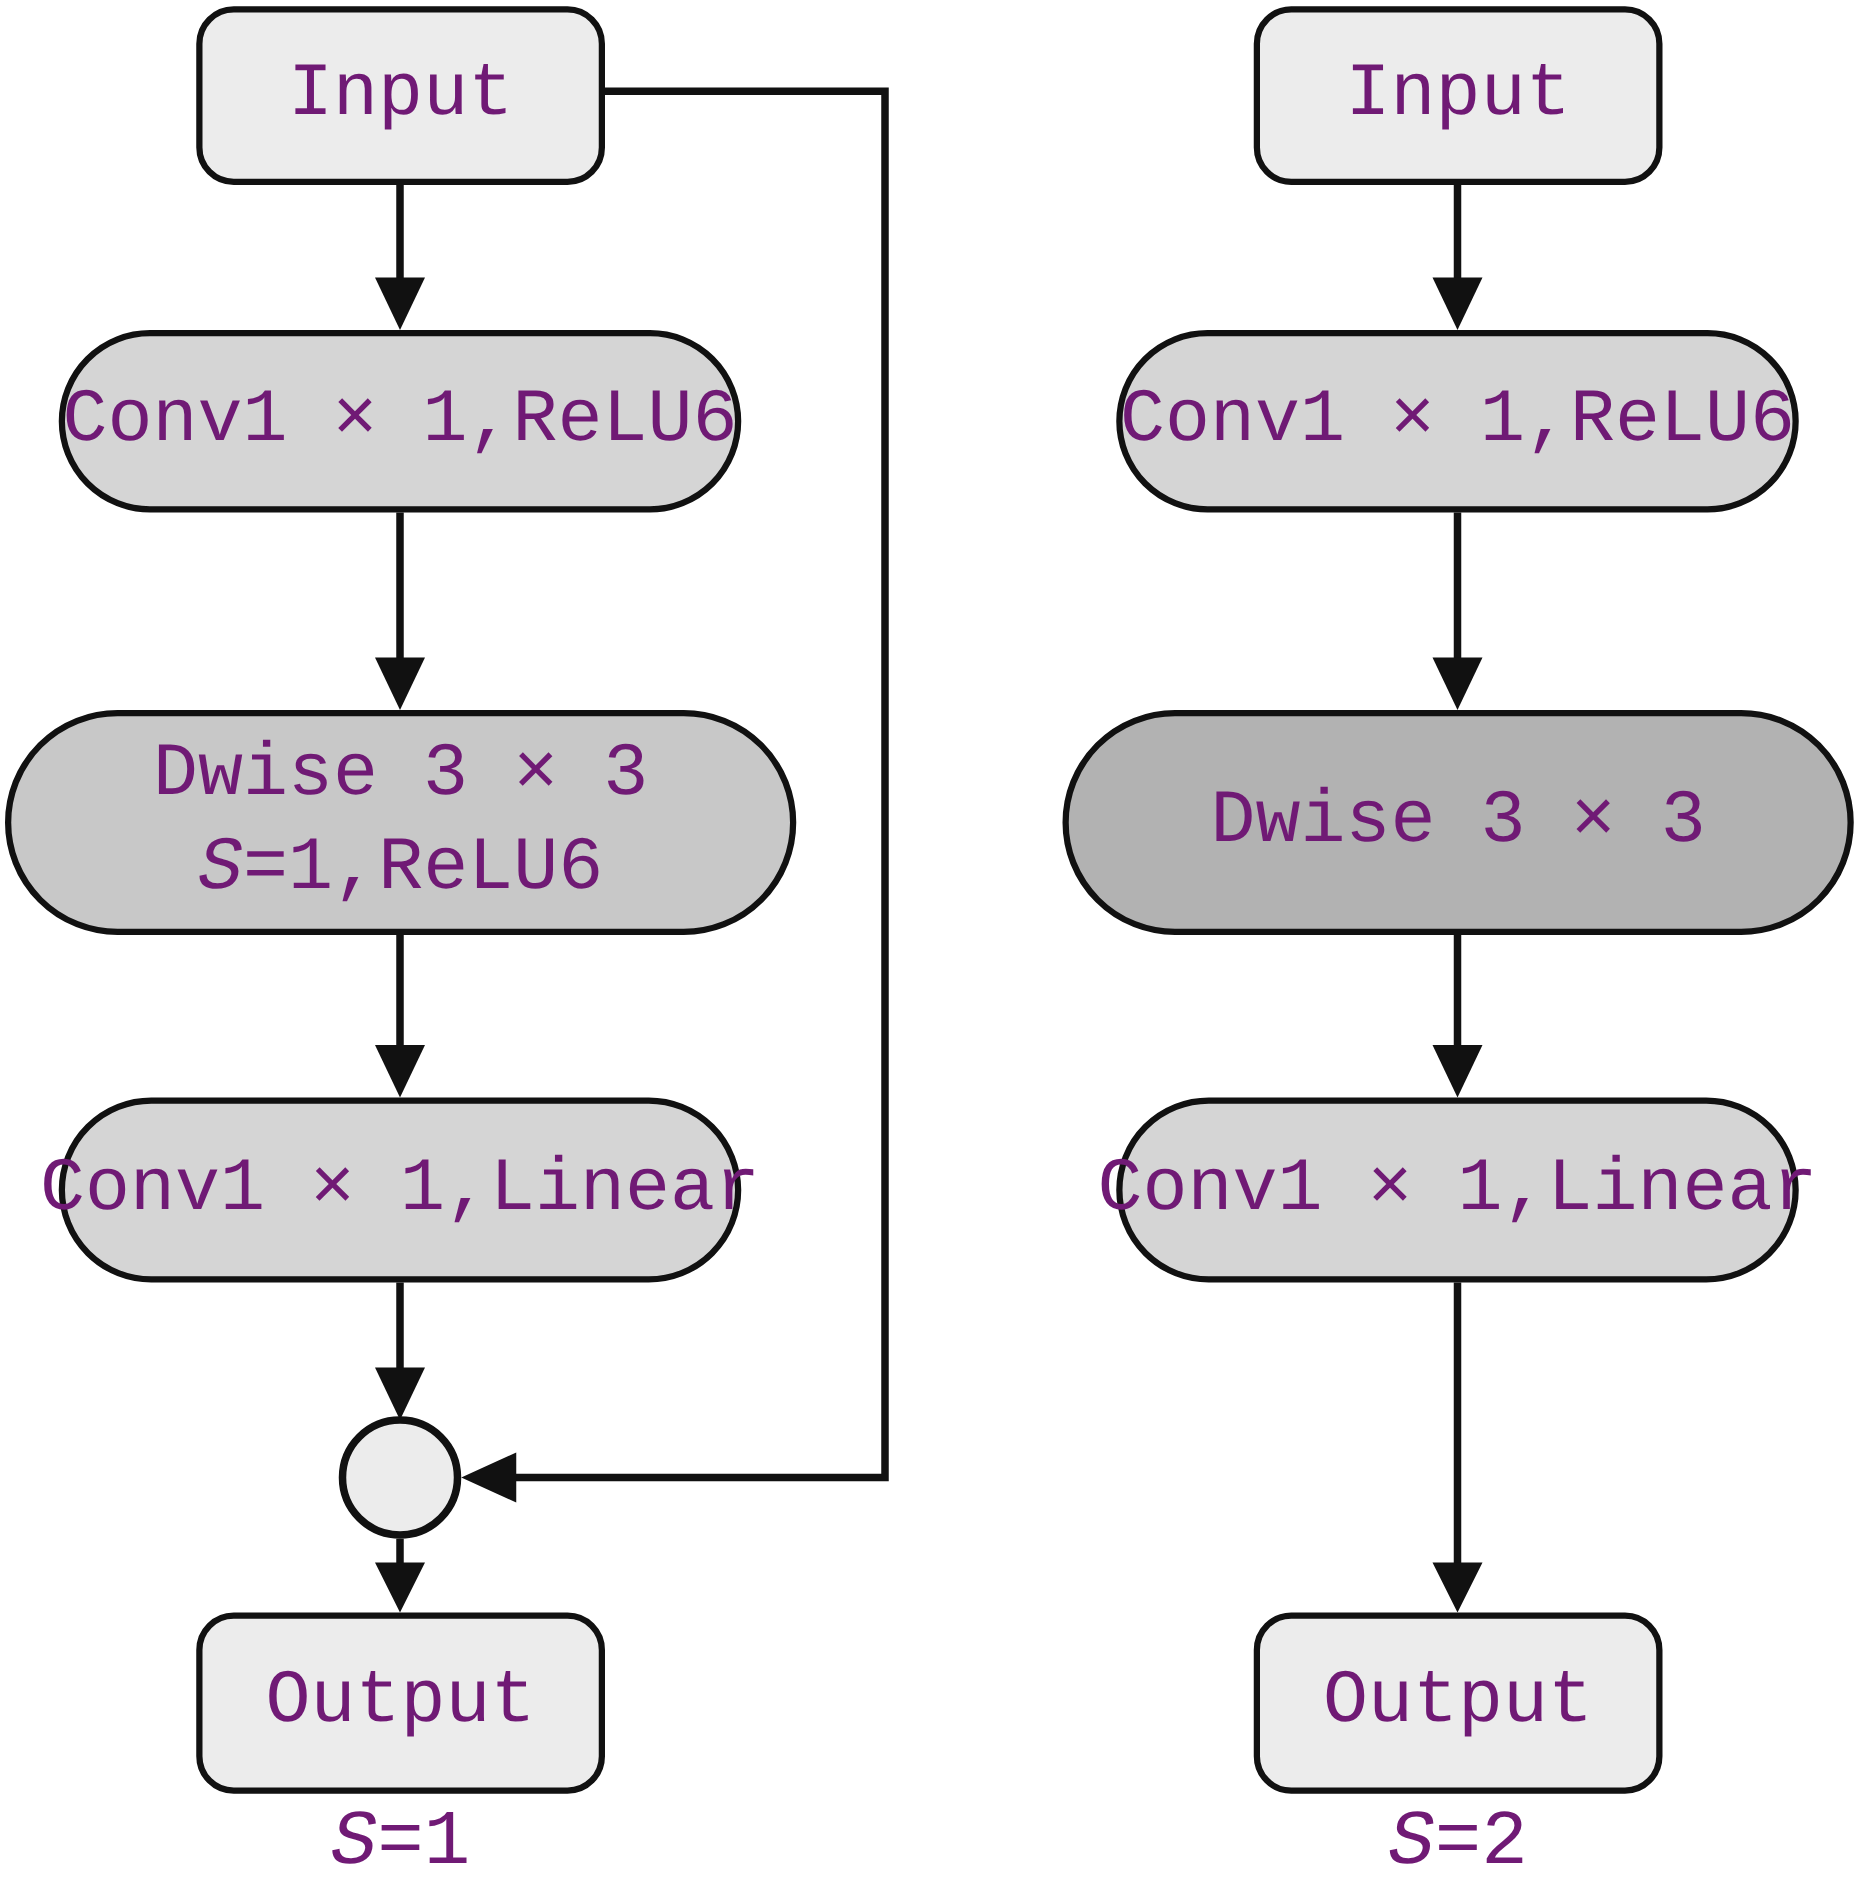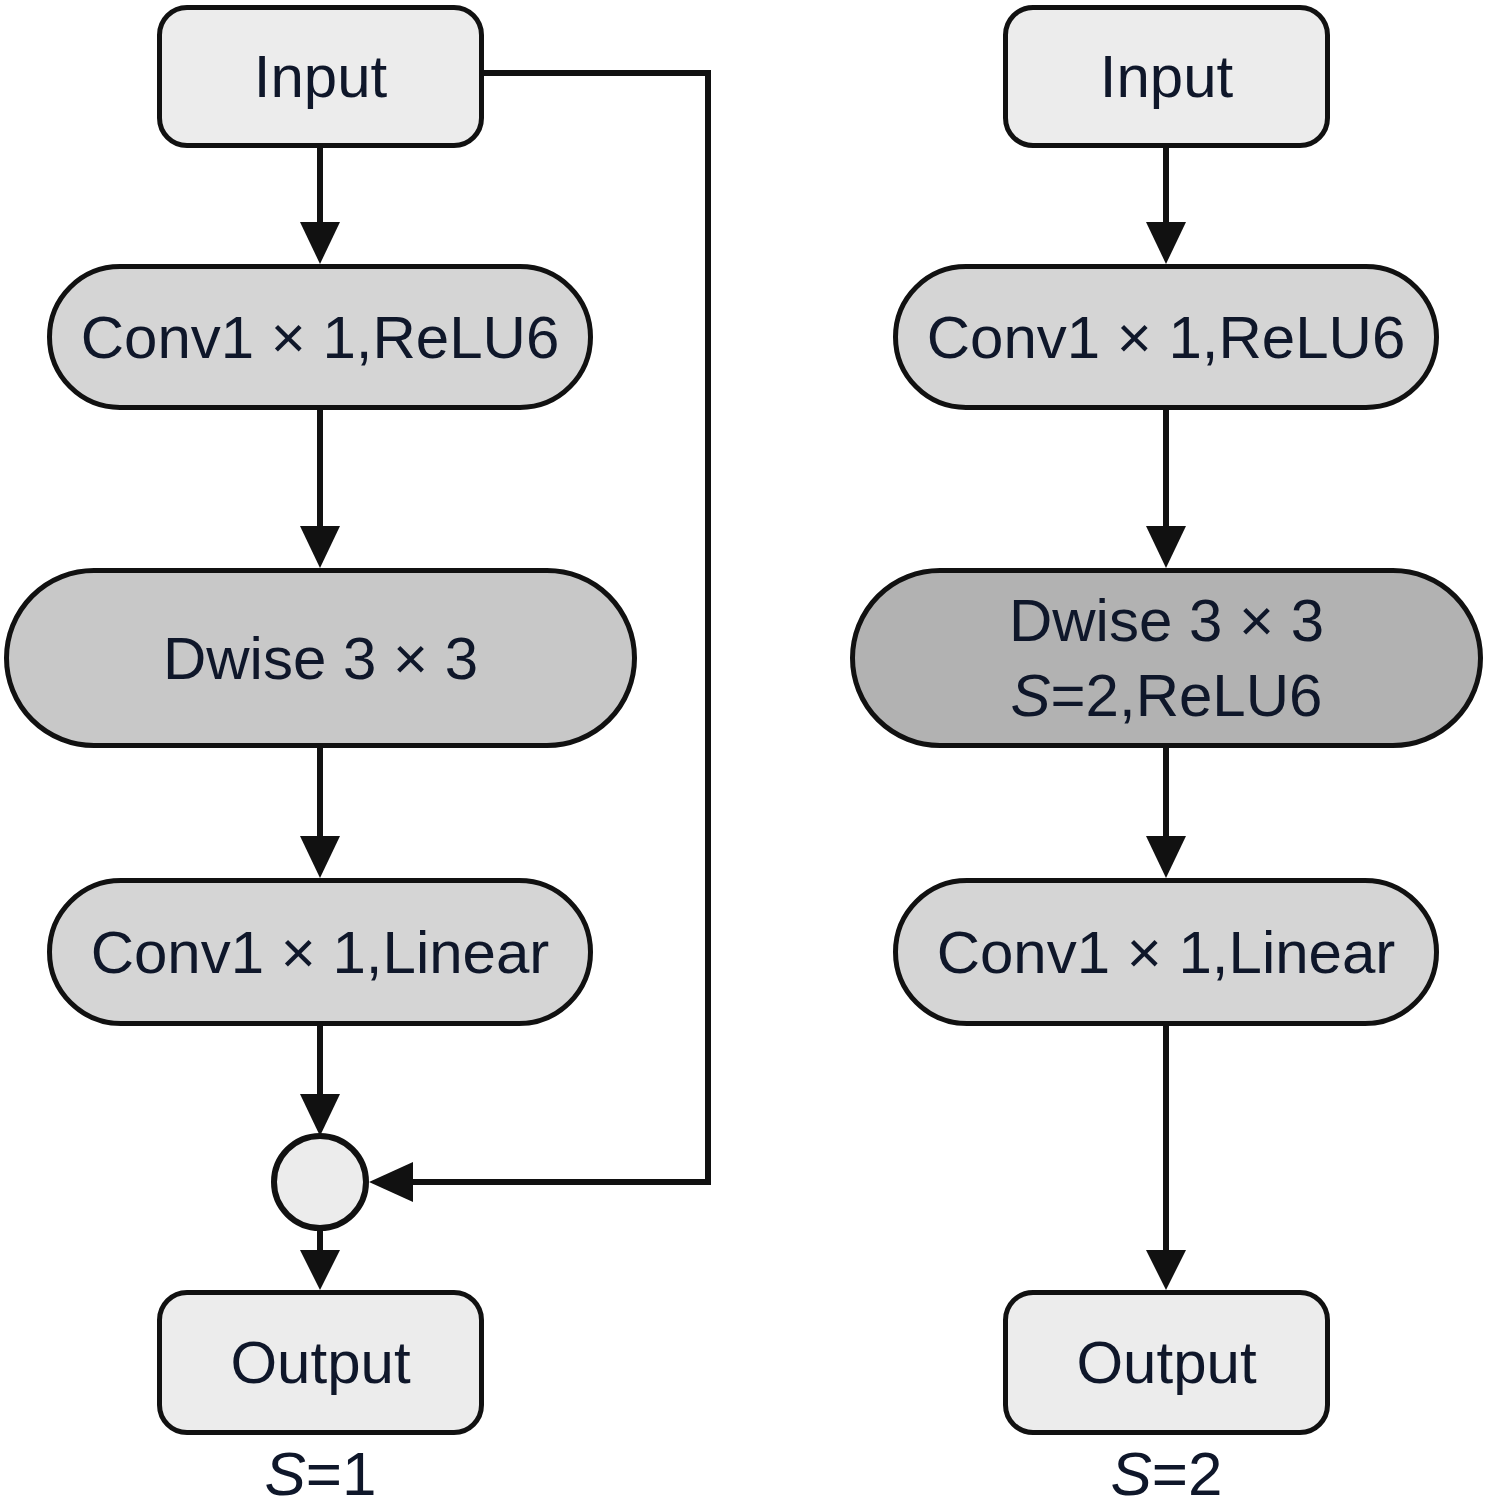--- a/index.html
+++ b/index.html
@@ -6,22 +6,22 @@
     margin: 0;
     padding: 0;
     background: #ffffff;
   }
   .canvas {
     position: relative;
     width: 1486px;
     height: 1503px;
     background: #ffffff;
     overflow: hidden;
-    font-family: Liberation Sans, sans-serif;
-    color: #0f172a;
+    font-family: Liberation Mono, monospace;
+    color: #701a75;
   }
   .wires {
     position: absolute;
     left: 0;
     top: 0;
     width: 1486px;
     height: 1503px;
   }
   .box {
     position: absolute;
@@ -109,20 +109,21 @@
   <div id="l-input" class="box io">
     <span>Input</span>
   </div>
 
   <div id="l-conv1" class="box conv">
     <span>Conv1 × 1,ReLU6</span>
   </div>
 
   <div id="l-dwise" class="box dwise1">
     <span>Dwise 3 × 3</span>
+    <span><span class="it">S</span><span>=1,ReLU6</span></span>
   </div>
 
   <div id="l-conv2" class="box conv">
     <span>Conv1 × 1,Linear</span>
   </div>
 
   <div id="l-add" class="addnode"></div>
 
   <div id="l-output" class="box io">
     <span>Output</span>
@@ -133,21 +134,20 @@
   <div id="r-input" class="box io">
     <span>Input</span>
   </div>
 
   <div id="r-conv1" class="box conv">
     <span>Conv1 × 1,ReLU6</span>
   </div>
 
   <div id="r-dwise" class="box dwise2">
     <span>Dwise 3 × 3</span>
-    <span><span class="it">S</span><span>=2,ReLU6</span></span>
   </div>
 
   <div id="r-conv2" class="box conv">
     <span>Conv1 × 1,Linear</span>
   </div>
 
   <div id="r-output" class="box io">
     <span>Output</span>
   </div>
 

